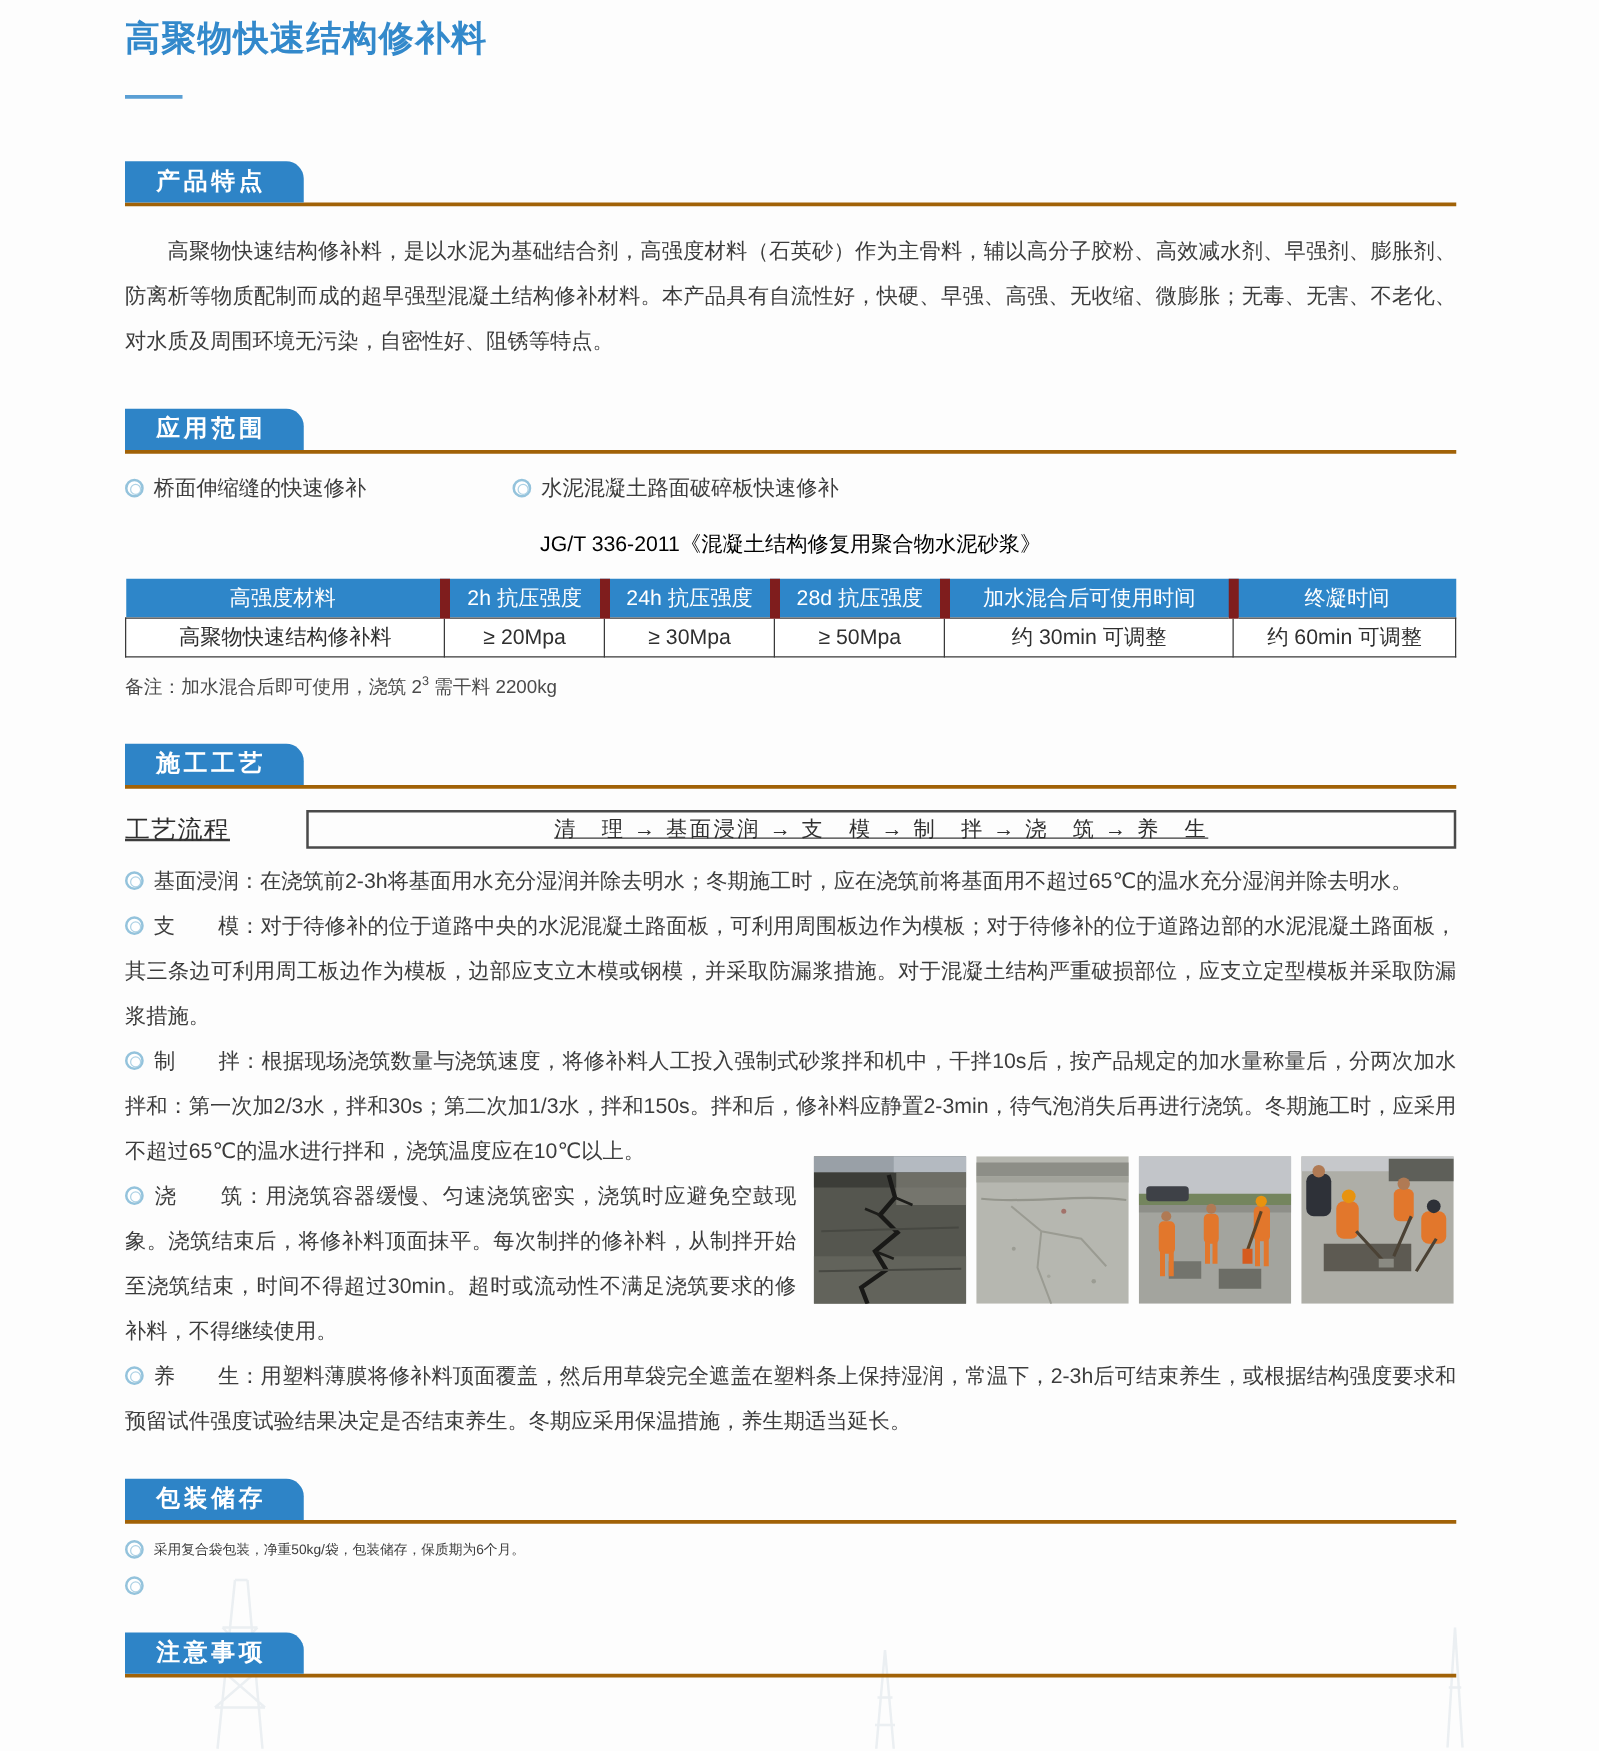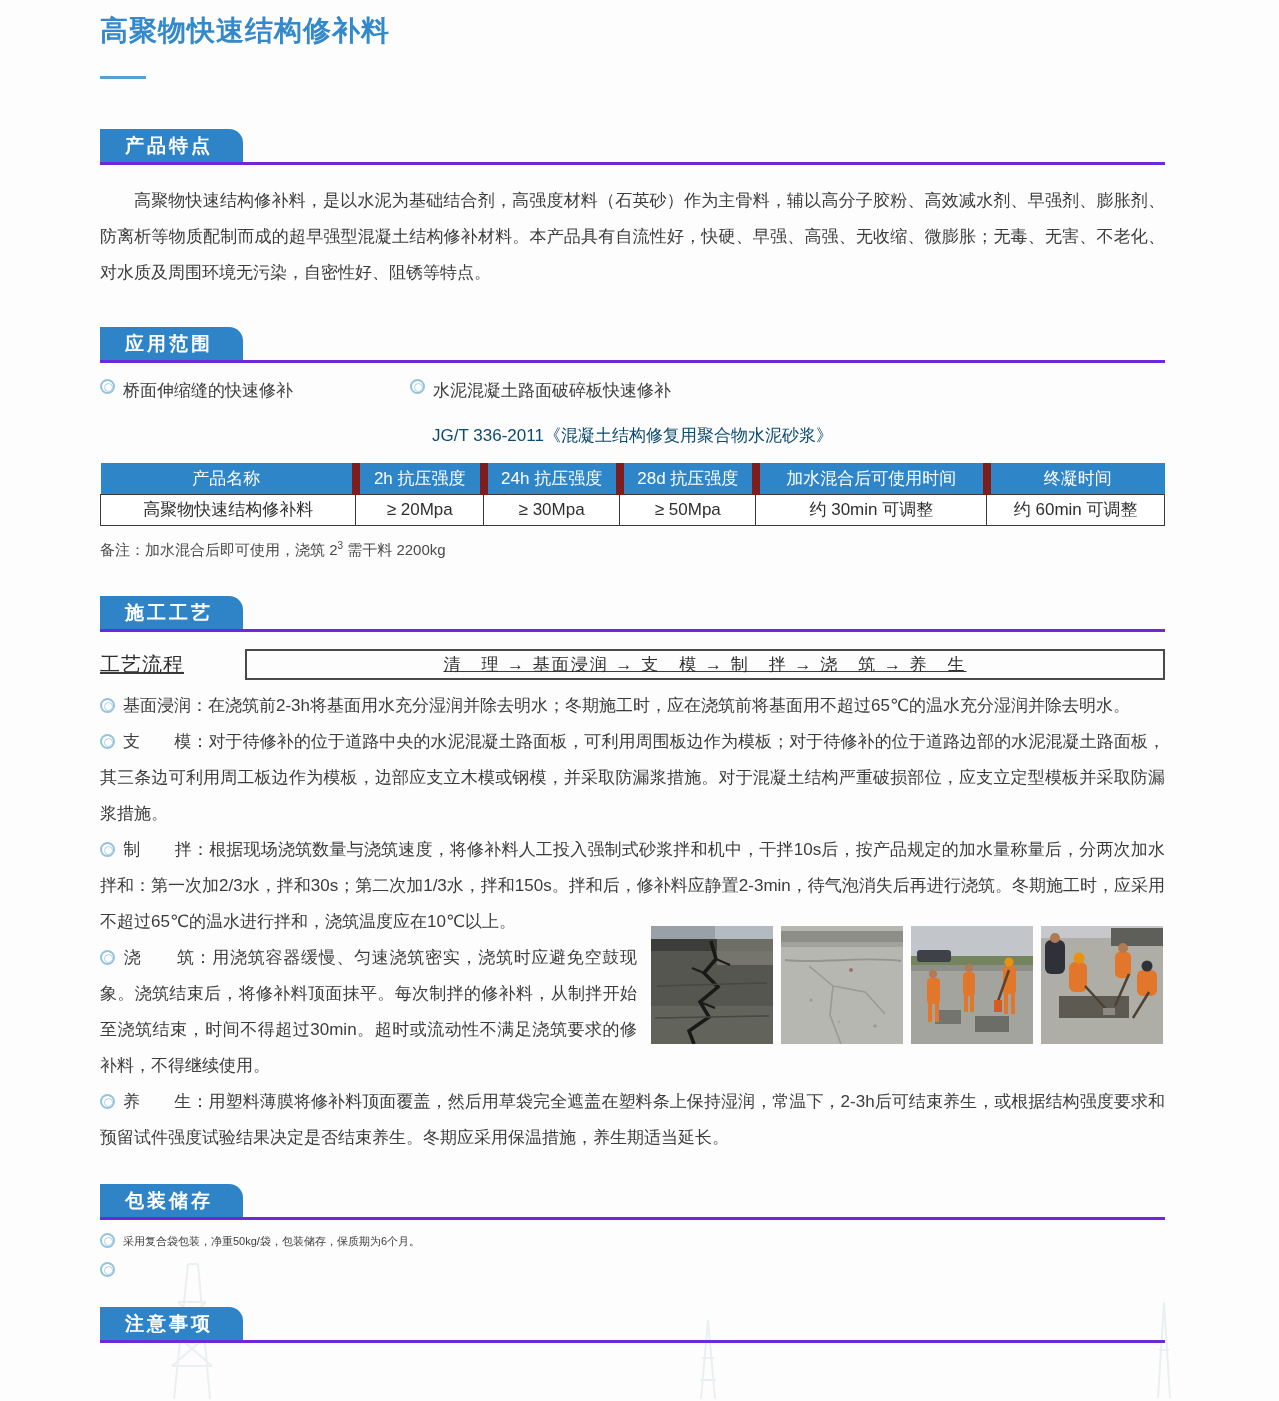--- a/index.html
+++ b/index.html
@@ -18,21 +18,21 @@
     position:absolute; left:100px; top:12px; width:1065px;
   }
   
   .doc-title {
     font-size:28px; font-weight:bold; color:#3389cb; letter-spacing:1px;
   }
   .title-dash {
     width:46px; height:3px; background:#5a9fd4; margin-top:26px;
   }
   
-  .sec-head { border-bottom:3px solid #6d28d9; margin-top:36px; }
+  .sec-head { border-bottom:3px solid #a16207; margin-top:36px; }
   .sec-tab {
     display:inline-block; background:#2e84c7; color:#fff;
     font-size:19px; font-weight:bold; letter-spacing:3px;
     line-height:33px; padding:0 30px 0 25px;
     border-radius:0 14px 0 0;
   }
   
   .para {
     margin-top:18px; font-size:17px; line-height:36px;
     text-align:justify; text-indent:2em; color:#3c3c3c;
@@ -43,24 +43,24 @@
     border:2px solid #94c3dc; border-radius:50%;
     position:relative; vertical-align:-2px; margin-right:8px;
     background:#fff; flex:none;
   }
   .ring::after {
     content:""; position:absolute; left:2px; top:2px;
     width:7px; height:7px; border:1.5px solid #aed2e5; border-radius:50%;
   }
   
   .app-row { display:flex; margin-top:16px; font-size:17px; }
-  .app-item { display:flex; align-items:flex-start; }
+  .app-item { display:flex; align-items:center; }
   .app-item:first-child { width:310px; }
   
-  .standard-line { margin-top:22px; text-align:center; font-size:17px; color:#0c4a6e; }
+  .standard-line { margin-top:22px; text-align:center; font-size:17px; color:#000000; }
   table.perf {
     width:100%; border-collapse:collapse; margin-top:16px;
     font-size:17px; table-layout:fixed;
   }
   table.perf thead th {
     background:#2e86c9; color:#ffffff; font-weight:normal;
     height:31px; border-left:8px solid #7f1d1d;
   }
   table.perf thead th:first-child { border-left:none; }
   table.perf tbody td {
@@ -137,21 +137,21 @@
       <colgroup>
         <col style="width:24%">
           <col style="width:12%">
           <col style="width:12.8%">
         <col style="width:12.8%">
           <col style="width:21.7%">
           <col style="width:16.7%">
       </colgroup>
       <thead>
         <tr>
-          <th>产品名称</th>
+          <th>高强度材料</th>
           <th>2h 抗压强度</th>
           <th>24h 抗压强度</th>
           <th>28d 抗压强度</th>
           <th>加水混合后可使用时间</th>
           <th>终凝时间</th>
         </tr>
       </thead>
       <tbody>
         <tr>
           <td>高聚物快速结构修补料</td>

